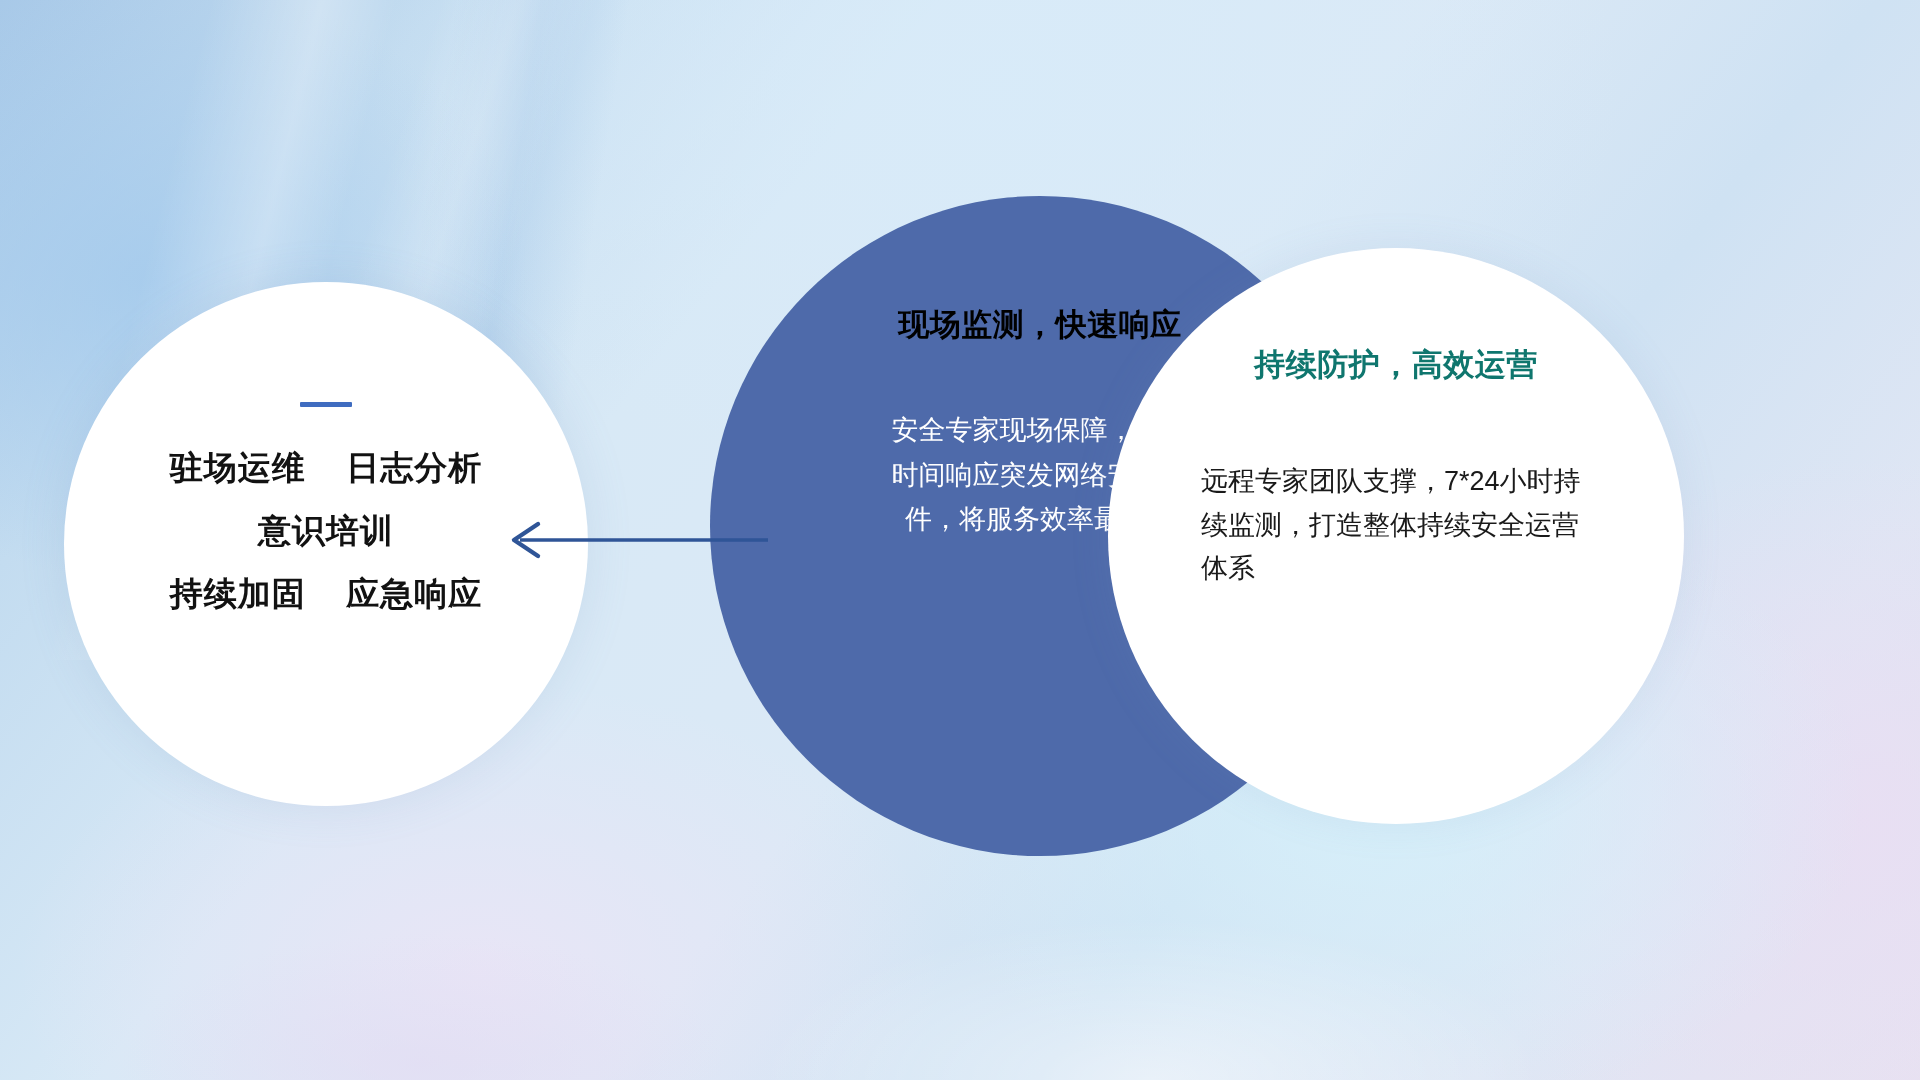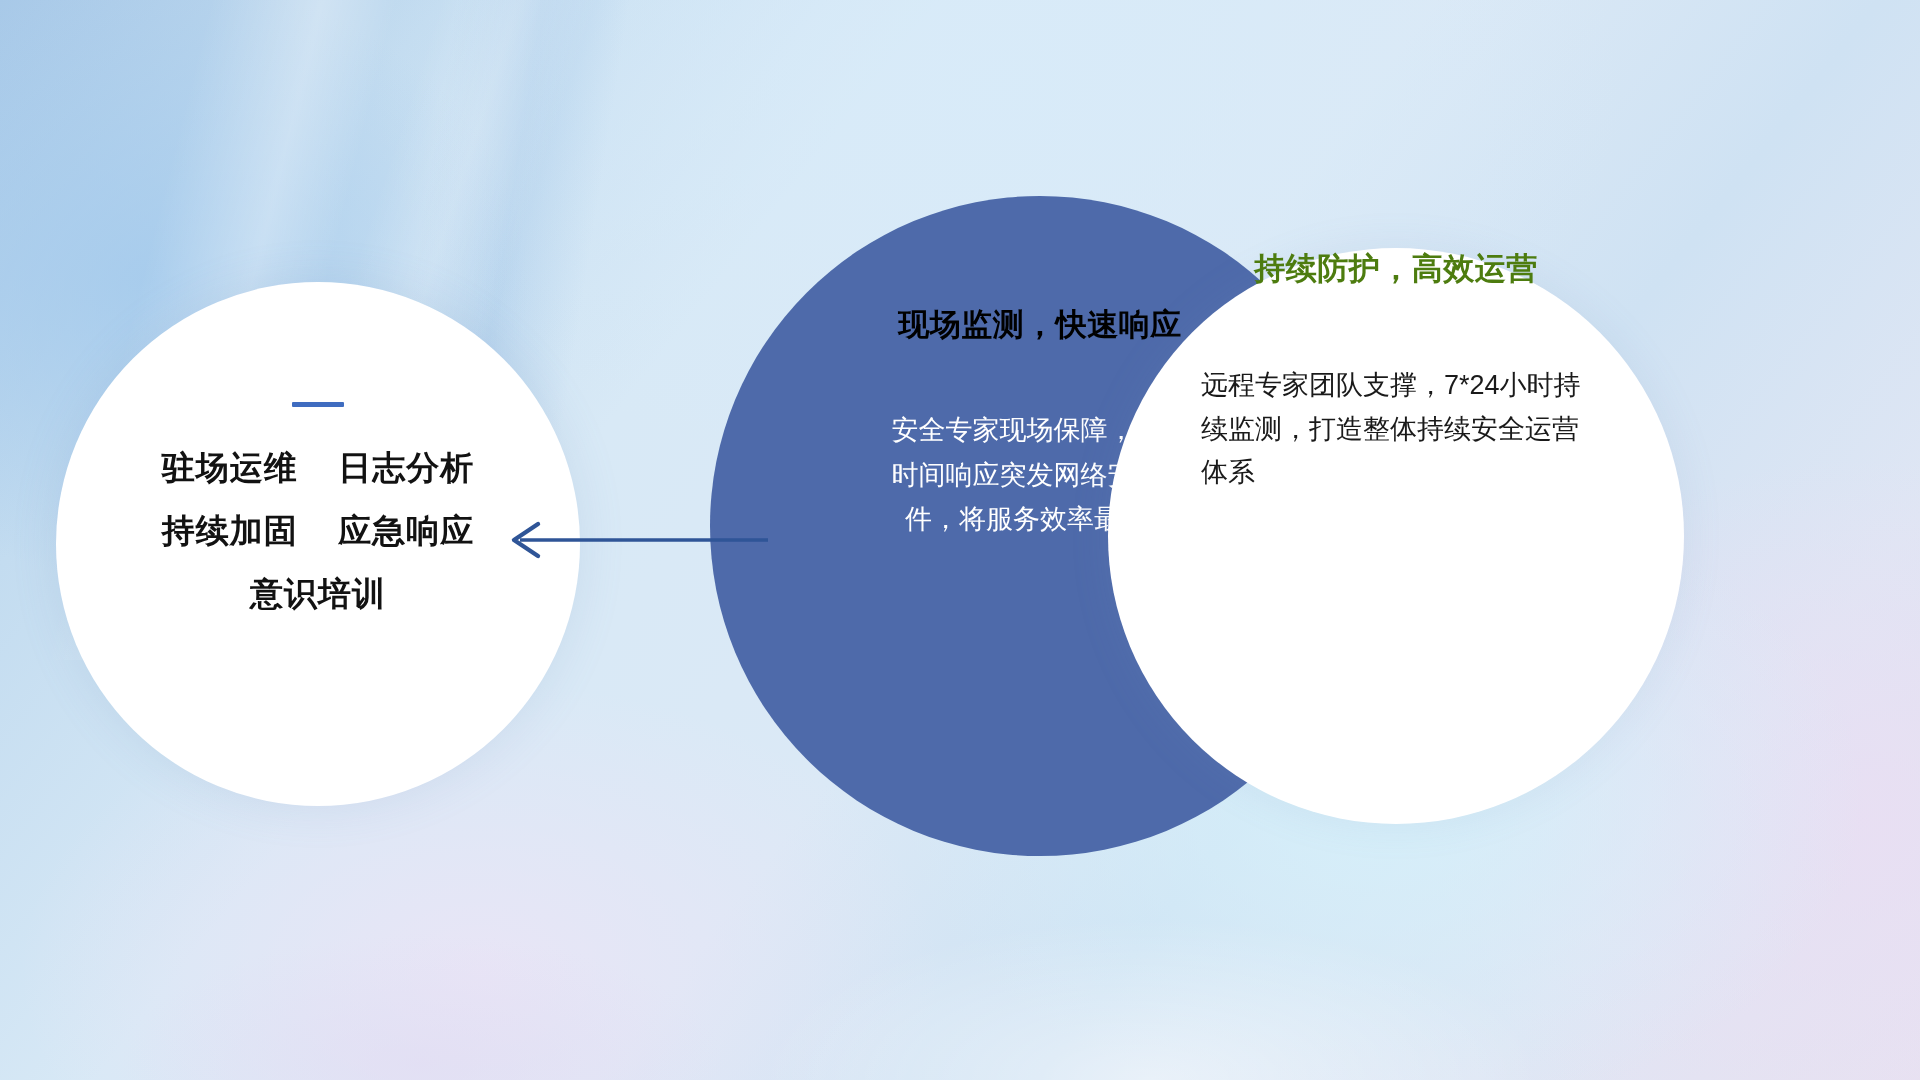--- a/index.html
+++ b/index.html
@@ -50,21 +50,21 @@
   .circle {
     position: absolute;
     border-radius: 50%;
     display: flex;
     flex-direction: column;
     align-items: center;
     justify-content: flex-start;
   }
 
   #circle-left {
-    left: 56px;  top: 282px;
+    left: 64px;  top: 282px;
     width: 524px; height: 524px;
     background: #ffffff;
     box-shadow: 0 0 46px rgba(120,150,190,0.16);
     z-index: 4;
   }
   .left-divider {
     width: 52px;
     height: 5px;
     background: #3f6cc0;
     border-radius: 1px;
@@ -110,23 +110,24 @@
   }
 
   #circle-right {
     left: 1108px; top: 248px;
     width: 576px; height: 576px;
     background: #ffffff;
     box-shadow: 0 0 40px rgba(120,150,190,0.12);
     z-index: 3;
   }
   #circle-right .title {
+    margin-top: 96px;
     font-size: 31px;
     font-weight: bold;
-    color: #4d7c0f;
+    color: #0f766e;
     letter-spacing: 0.5px;
     white-space: nowrap;
   }
   #circle-right .body {
     margin-top: 74px;
     width: 390px;
     text-align: left;
     font-size: 27px;
     line-height: 1.62;
     color: #1a1a1a;
@@ -144,22 +145,22 @@
 </style>
 </head>
 <body>
 
 <div id="slide">
 
   <div class="circle" id="circle-left">
     <div class="left-divider"></div>
     <div class="left-lines">
       <div class="left-line">驻场运维    日志分析</div>
+      <div class="left-line">意识培训</div>
       <div class="left-line">持续加固    应急响应</div>
-      <div class="left-line">意识培训</div>
     </div>
   </div>
 
   <div class="circle" id="circle-mid">
     <div class="title">现场监测，快速响应</div>
     <div class="body">安全专家现场保障，最短时间响应突发网络安全事件，将服务效率最大化</div>
   </div>
 
   <div class="circle" id="circle-right">
     <div class="title">持续防护，高效运营</div>

